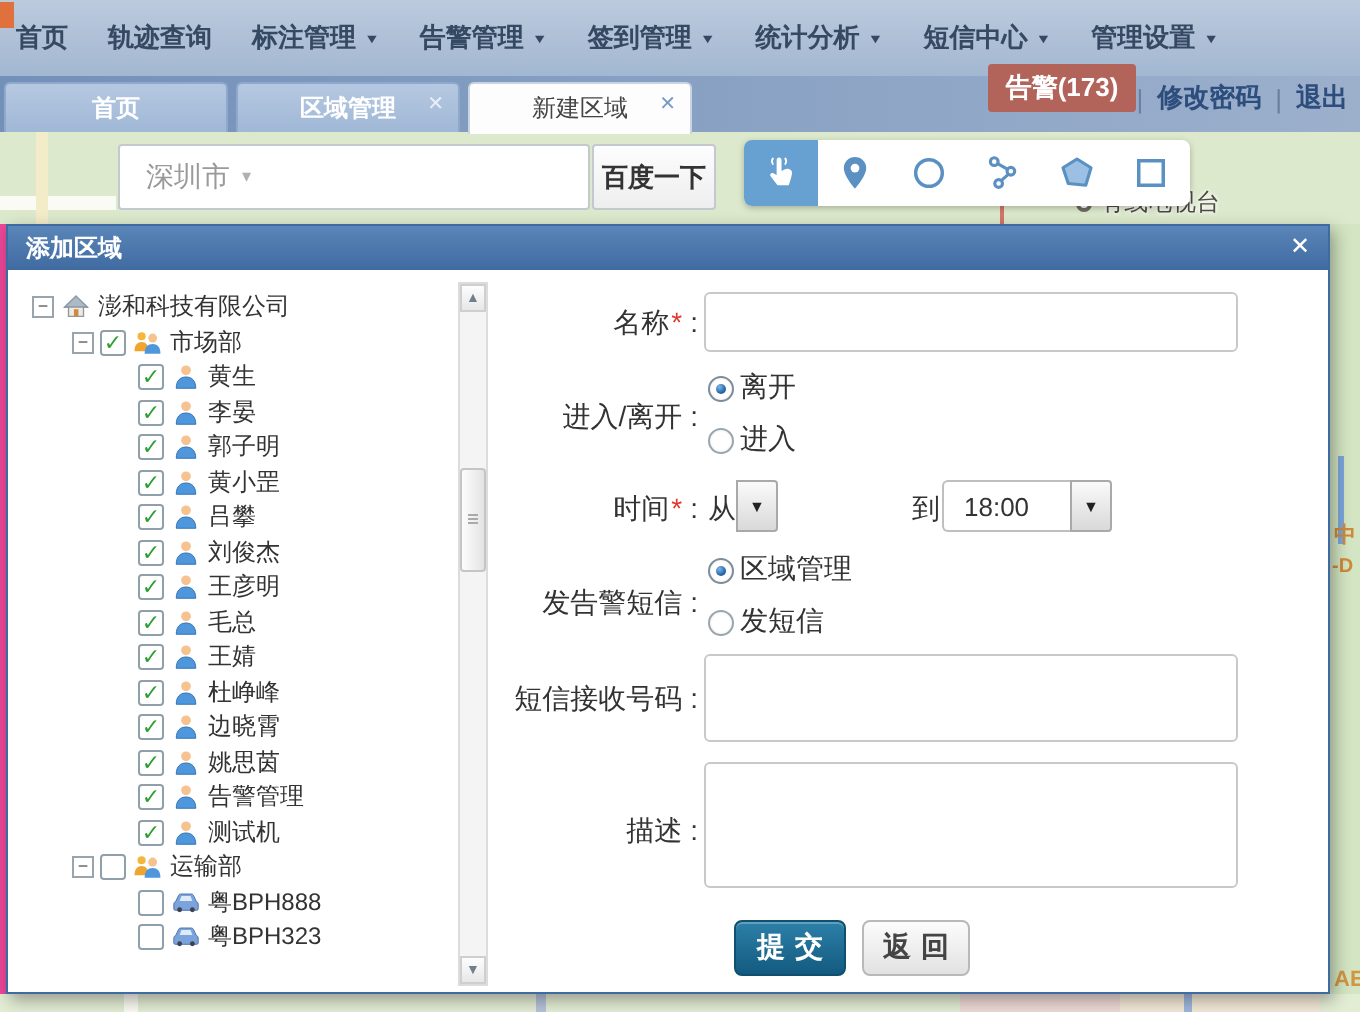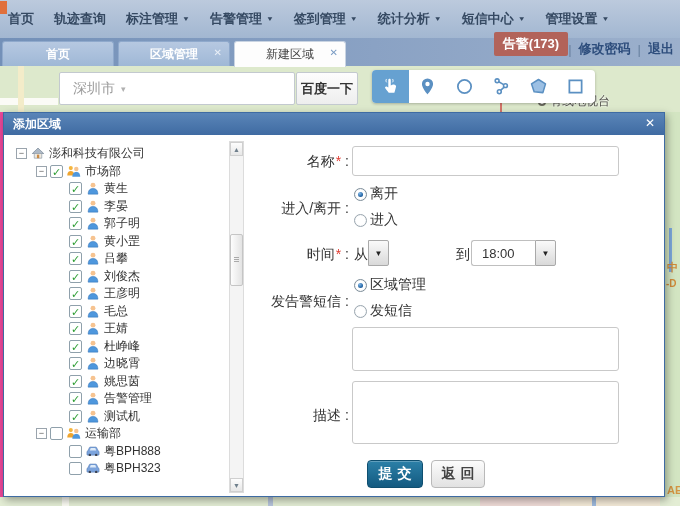--- a/index.html
+++ b/index.html
@@ -500,20 +500,23 @@
         <label class="radio-row">
           <span class="radio on"></span>
           <span>区域管理</span>
         </label>
         <label class="radio-row">
           <span class="radio"></span>
           <span>发短信</span>
         </label>
       </div>
 
+    <div class="form-label" style="left:195px; top:228px;">
+      <span>短信接收号码</span><span class="colon">:</span>
+    </div>
     <textarea class="txt-area" style="left: 348px; top: 214px; width: 267px; height: 44px;"></textarea>
 
     <div class="form-label" style="left:195px; top:294px;">
       <span>描述</span><span class="colon">:</span>
     </div>
     <textarea class="txt-area" style="left: 348px; top: 268px; width: 267px; height: 63px;"></textarea>
 
     <div class="btn btn-submit">提交</div>
     <div class="btn btn-back">返回</div>
   </div>

